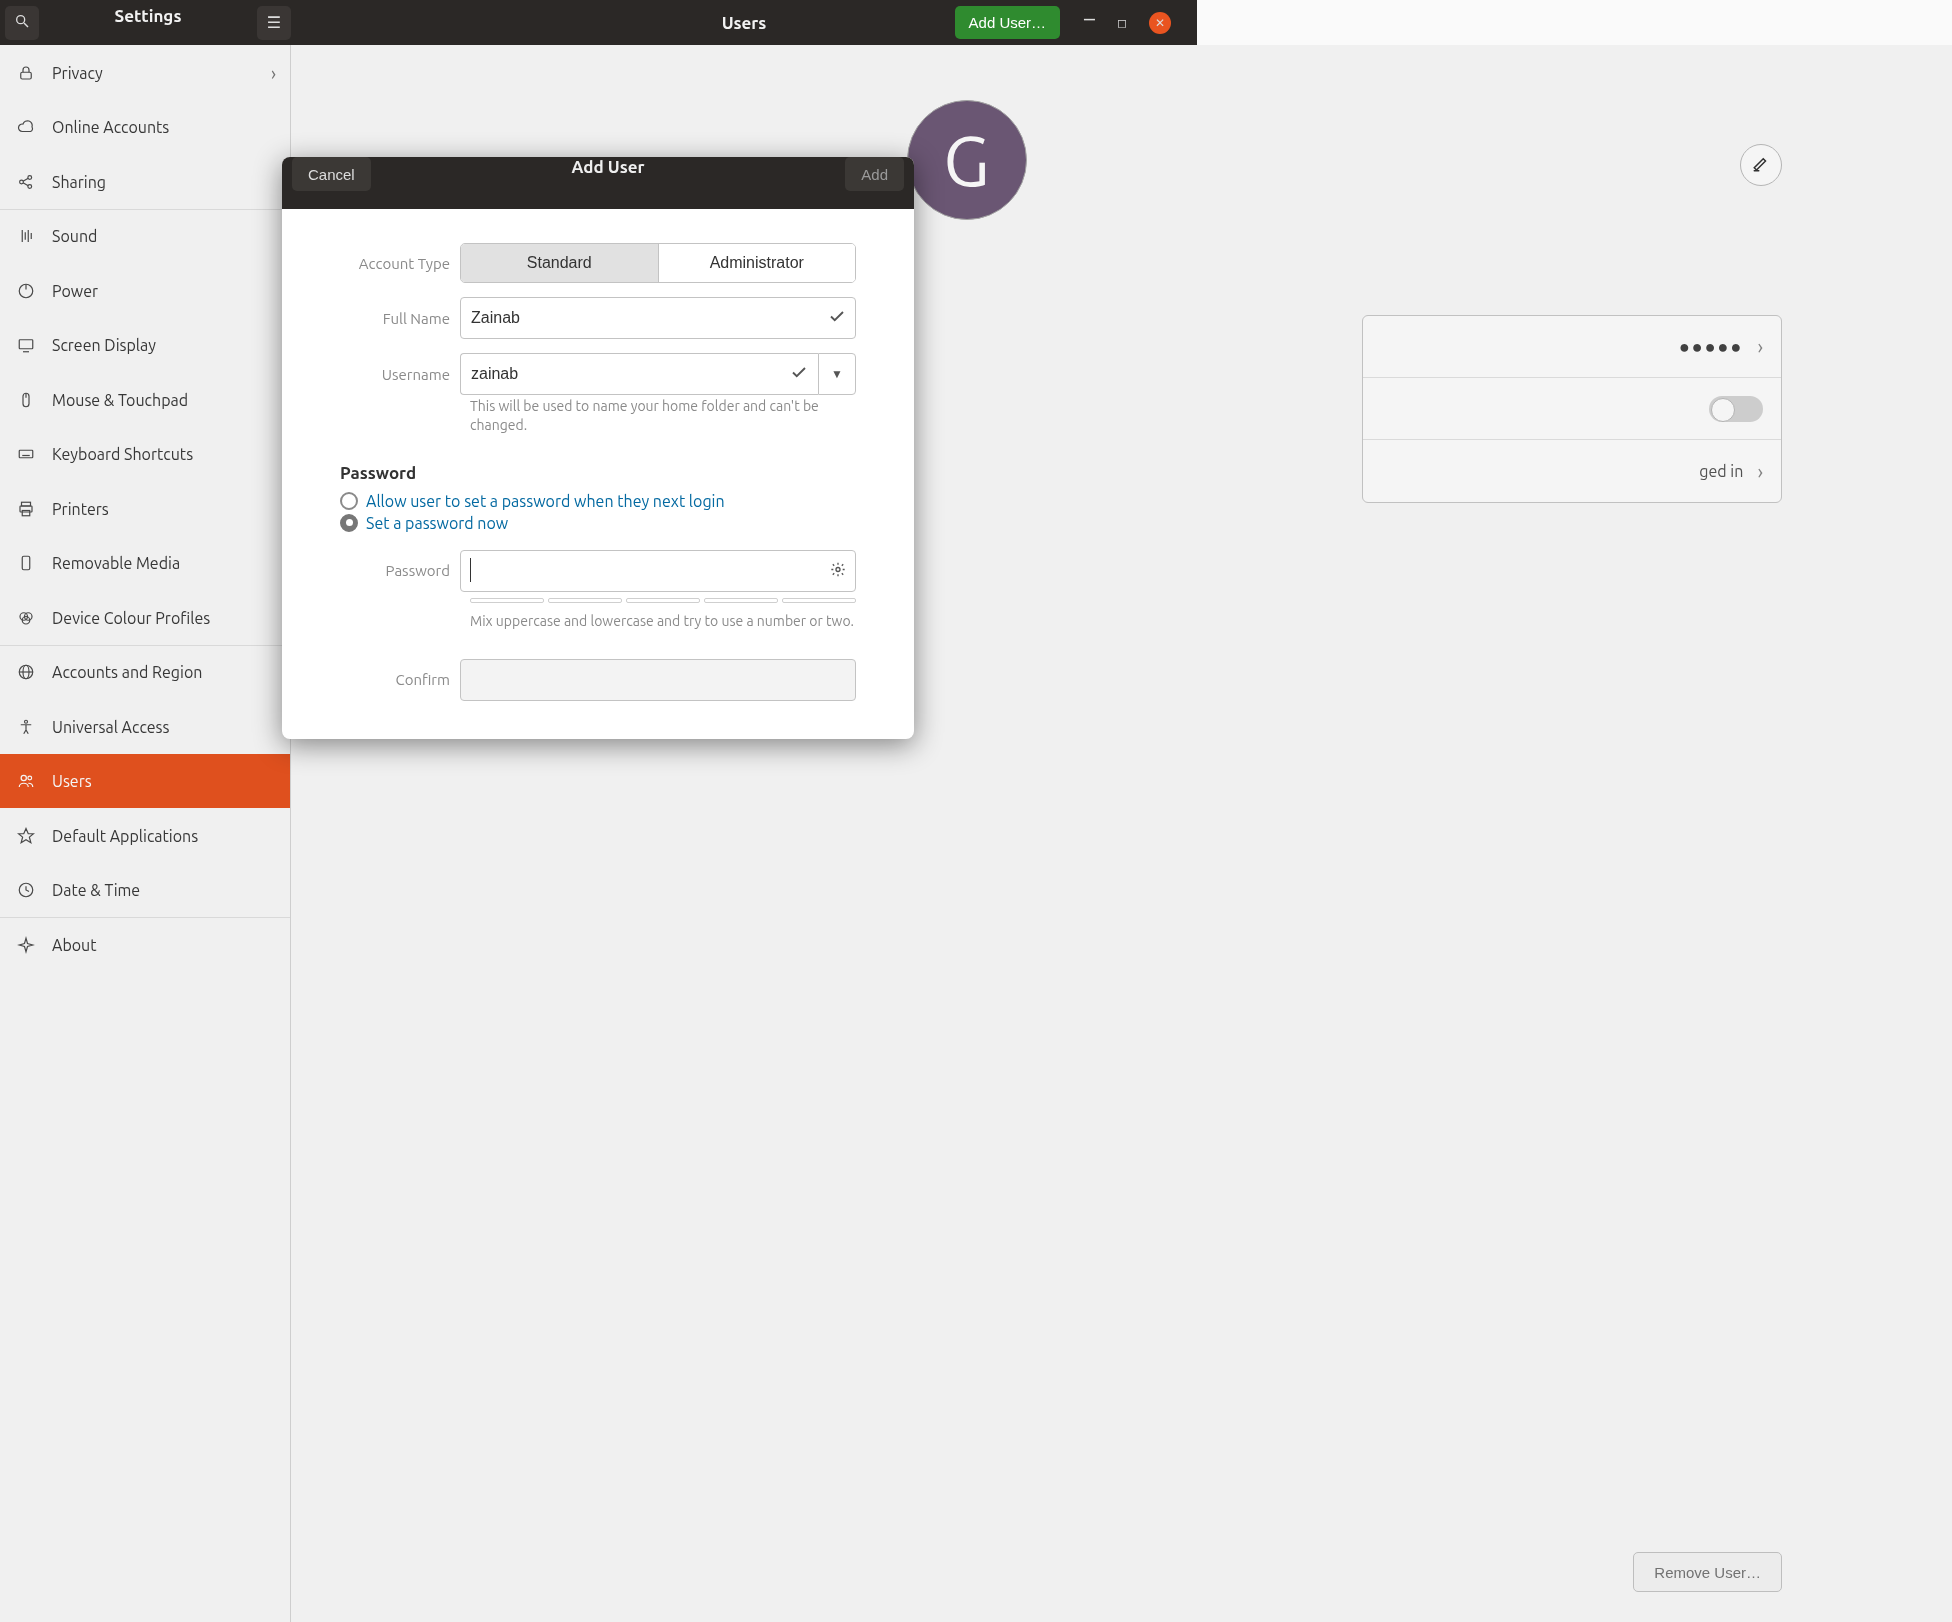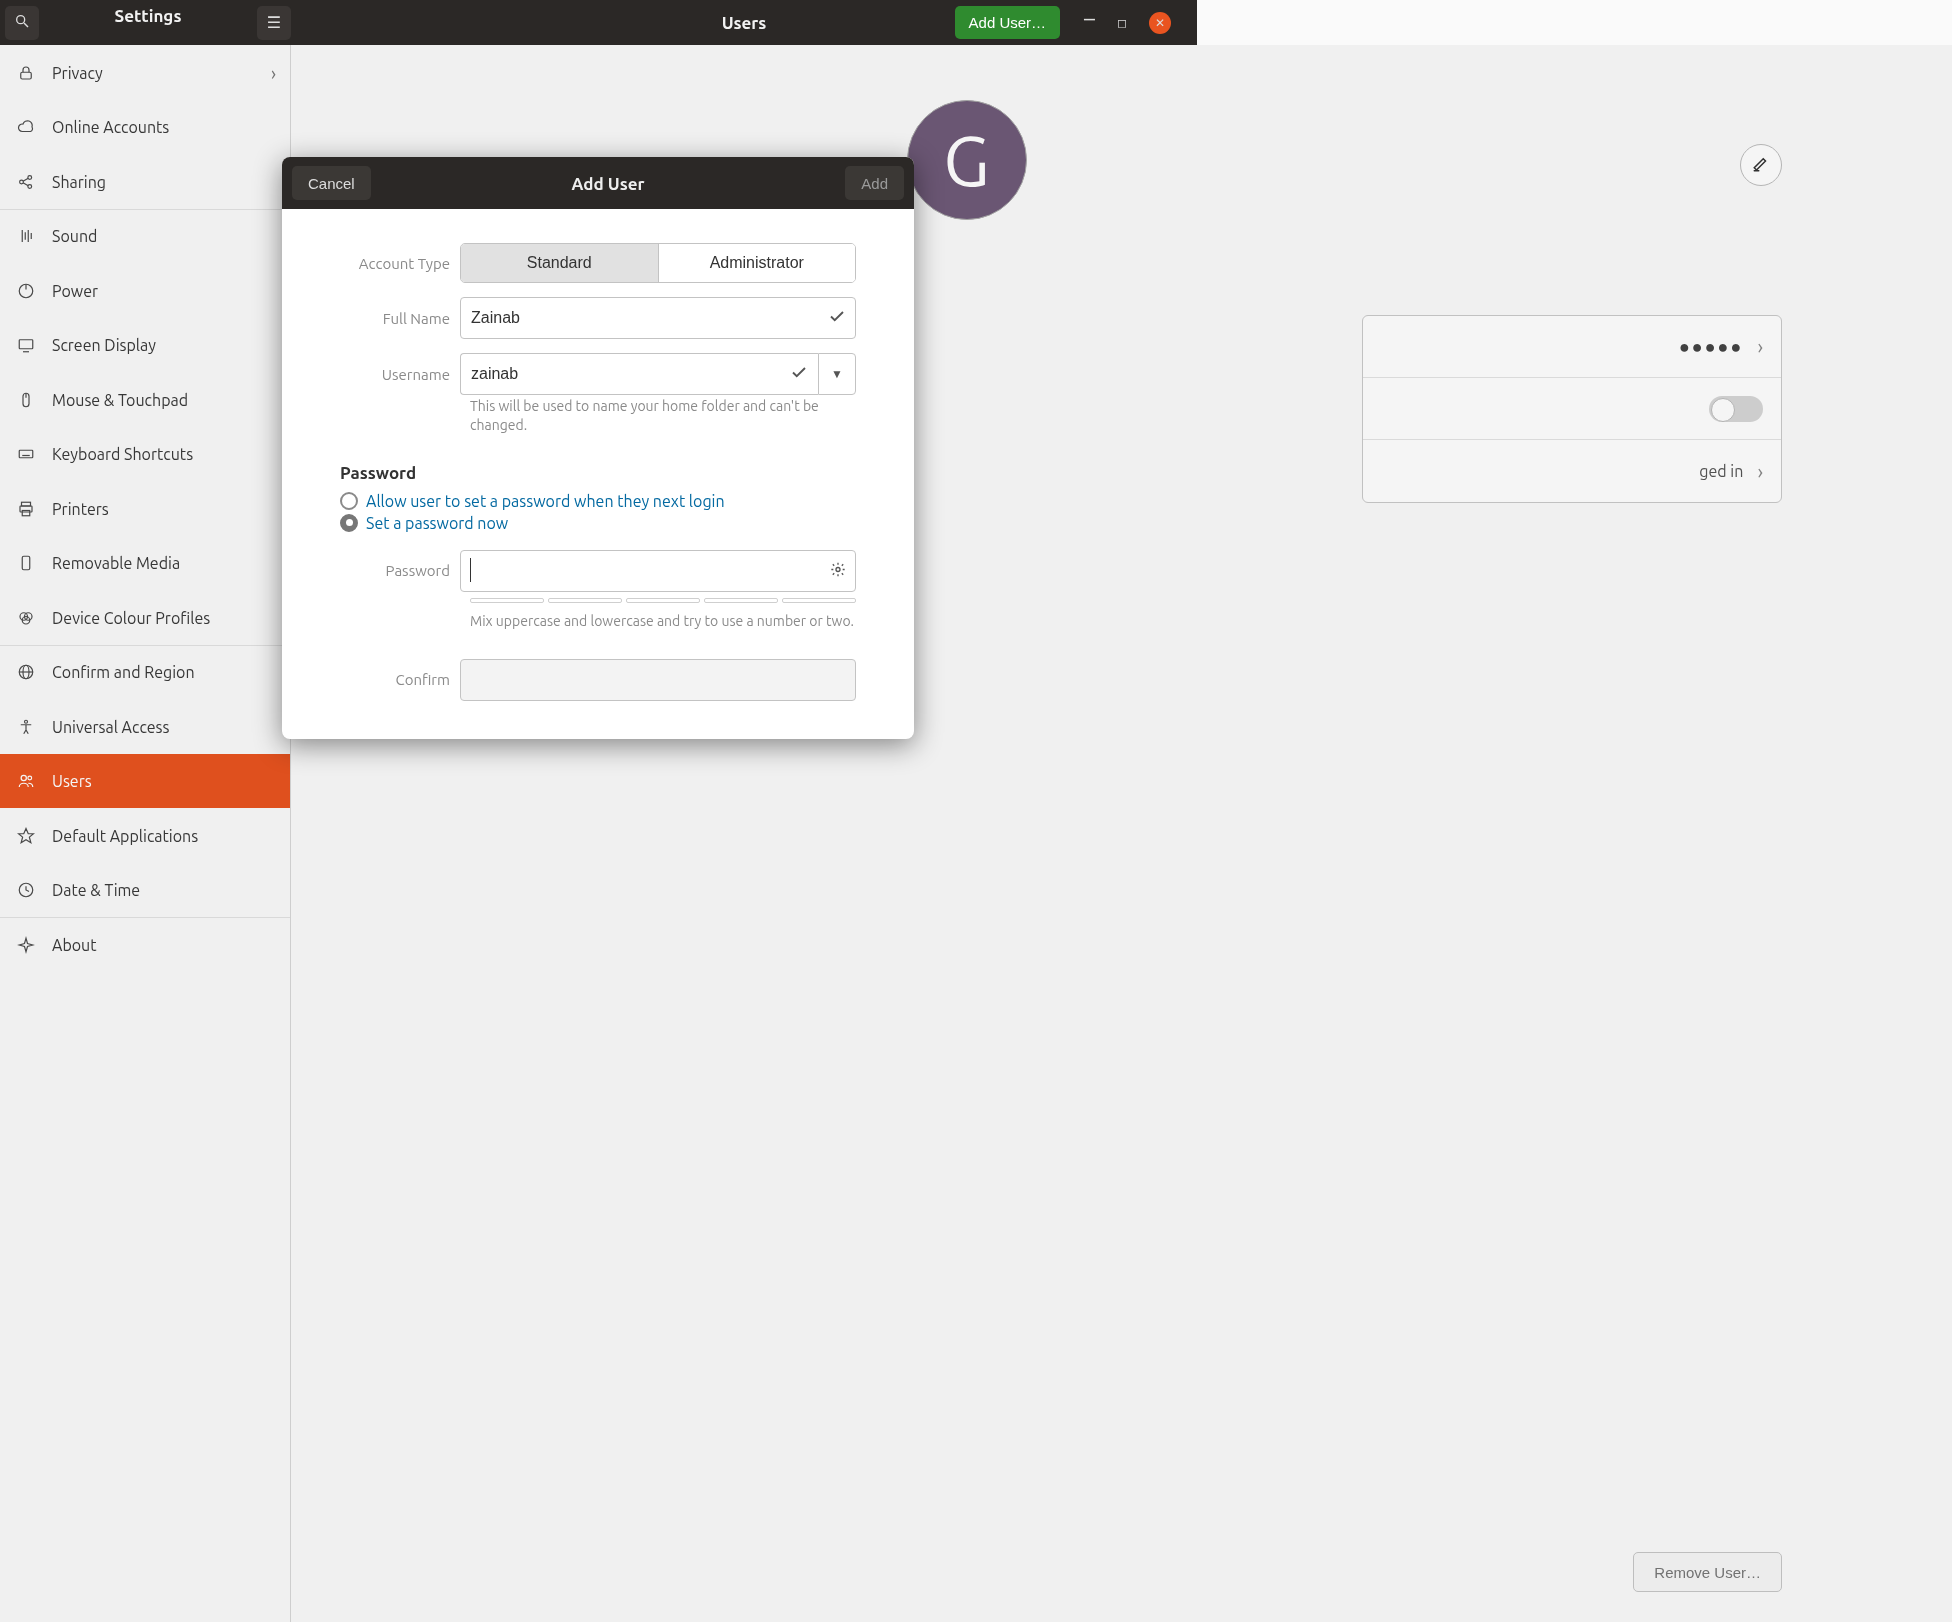--- a/index.html
+++ b/index.html
@@ -93,21 +93,21 @@
   
   
   
   
   .dialog {
     position:absolute; top:157px; left:282px; width:632px;
     background:#fff; border-radius:8px; box-shadow:0 6px 28px rgba(0,0,0,0.45);
     overflow:hidden;
   }
   .dlg-head {
-    height:52px; background:#2b2826; color:#eee; display:flex; align-items:center;
+    height:52px; background:#2b2826; color:#eee; display:flex; align-items:flex-start;
     padding:0 10px; gap:11px;
   }
   .dlg-btn {
     height:34px; padding:0 16px; border:none; border-radius:5px; background:#3b3835;
     color:#ddd; font-size:15px;
   }
   .dlg-btn.disabled { color:#9a9a9a;}
   .dlg-title { flex:1; text-align:center; font-size:17px; font-weight:600;}
   .dlg-body { padding:34px 58px 38px 58px;}
   
@@ -301,21 +301,21 @@
         <span>Device Colour Profiles</span>
       </div>
       <div class="sb-item bt">
         <span class="sb-icon">
           <svg viewBox="0 0 24 24">
             <circle cx="12" cy="12" r="9"></circle>
             <ellipse cx="12" cy="12" rx="4" ry="9"></ellipse>
             <line x1="3" y1="12" x2="21" y2="12"></line>
           </svg>
         </span>
-        <span>Confirm and Region</span>
+        <span>Accounts and Region</span>
       </div>
       <div class="sb-item">
         <span class="sb-icon">
           <svg viewBox="0 0 24 24">
             <circle cx="12" cy="5" r="2"></circle>
             <path d="M5 9h14M12 9v7M9 21l3-5 3 5"></path>
           </svg>
         </span>
         <span>Universal Access</span>
       </div>

